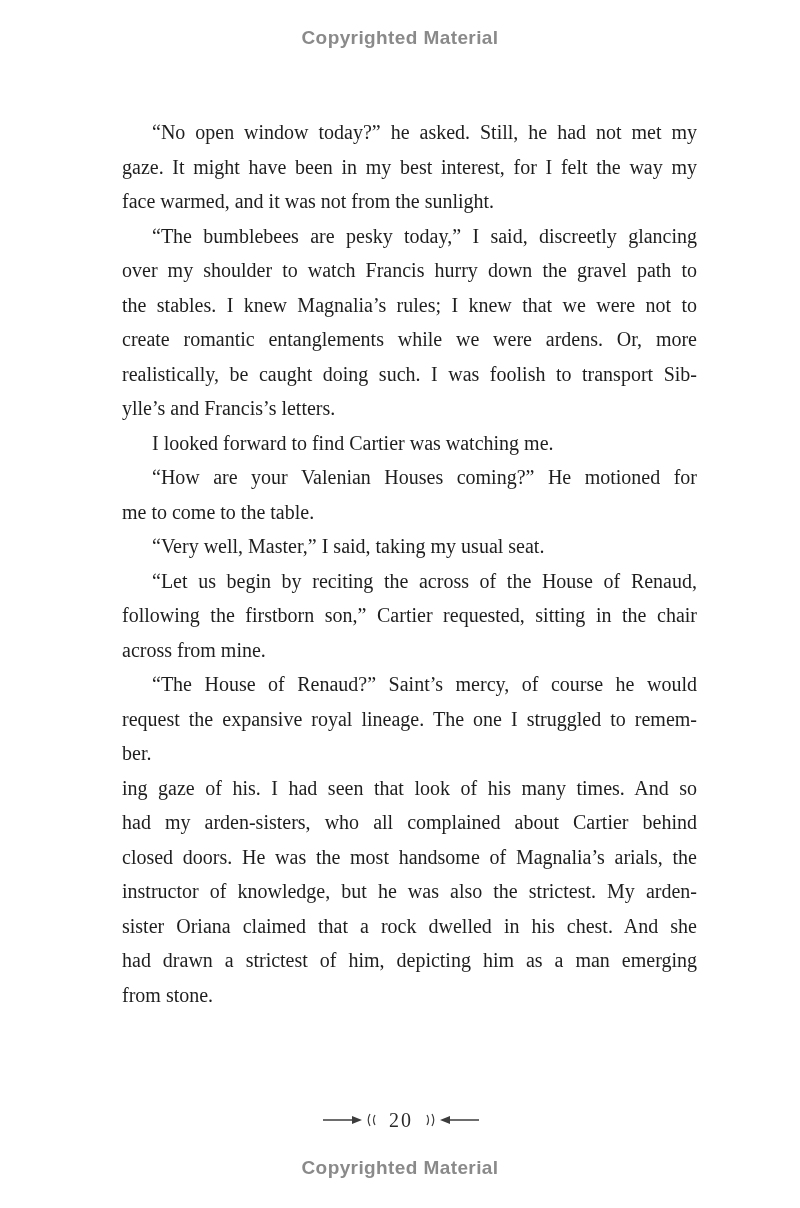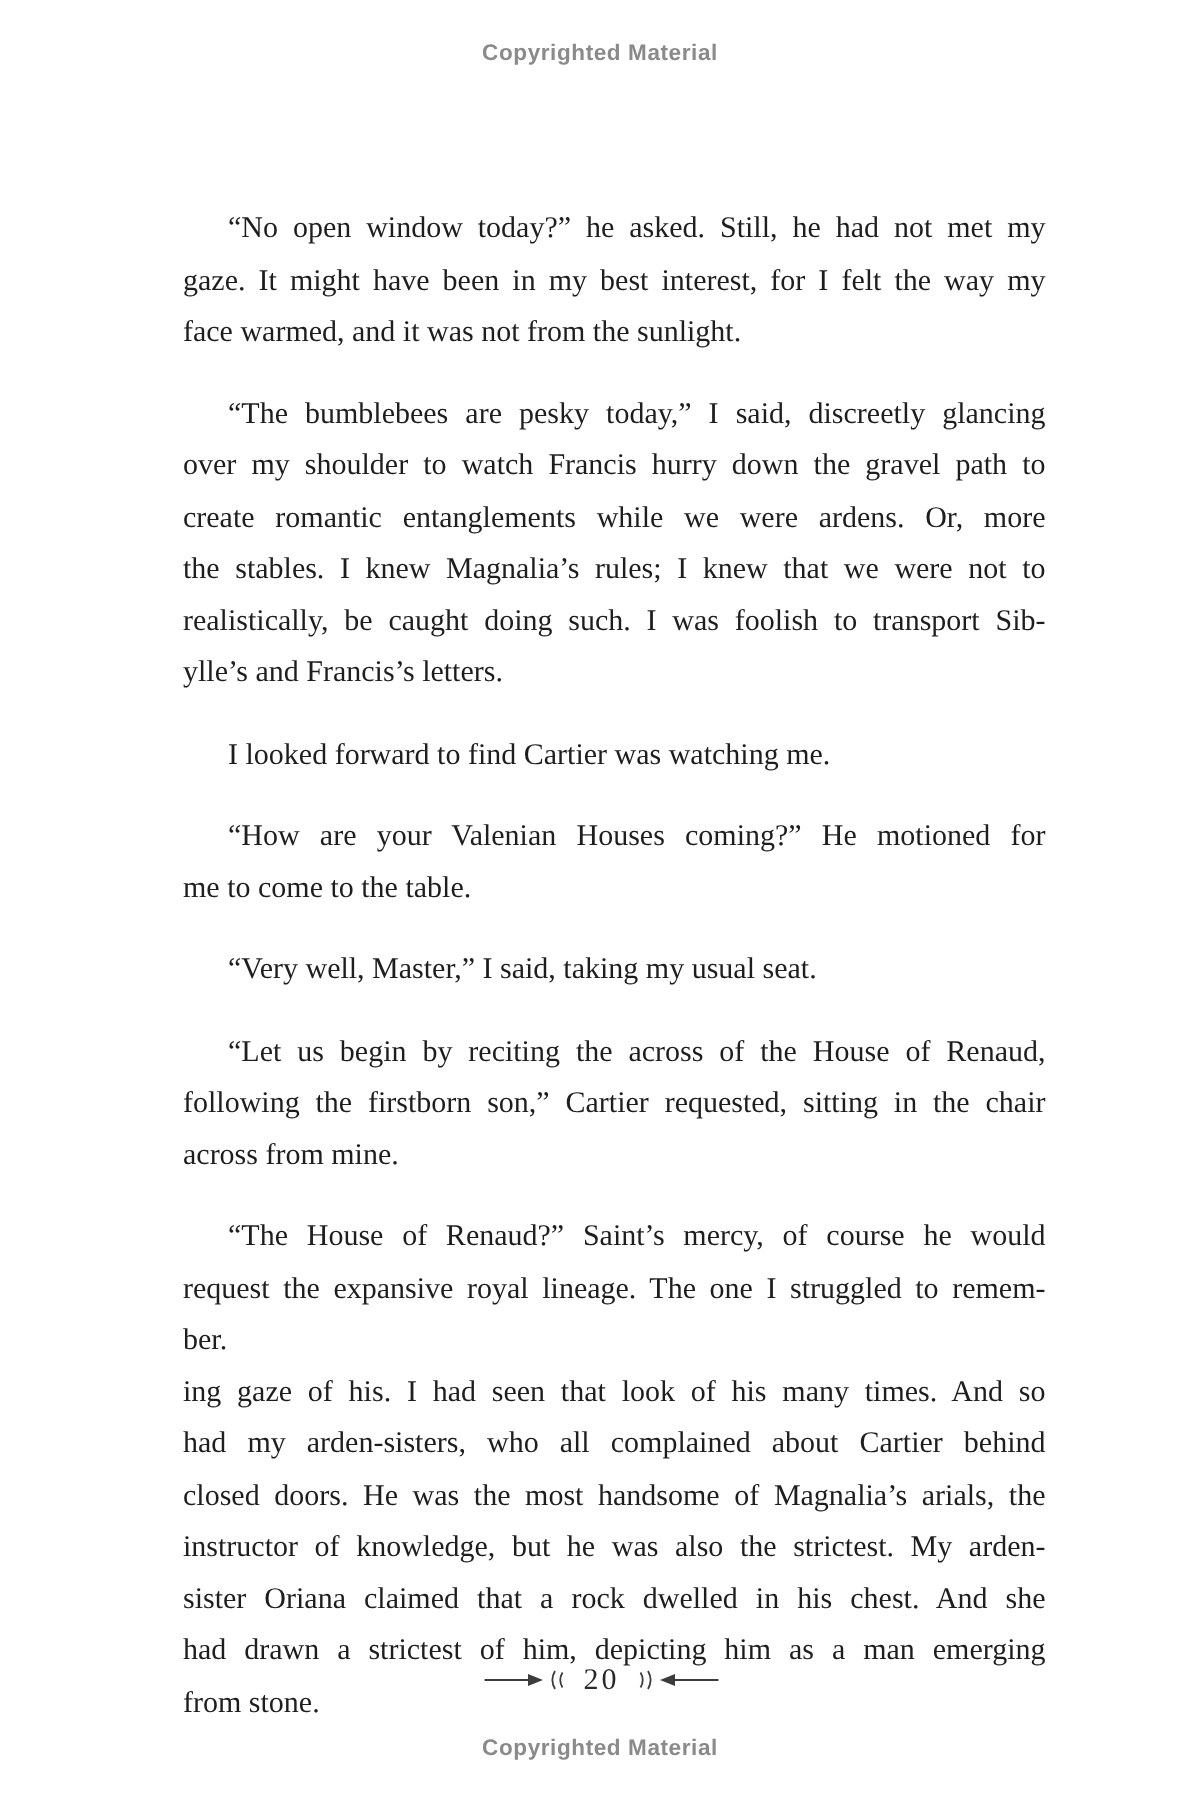--- a/index.html
+++ b/index.html
@@ -10,21 +10,21 @@
     background: #ffffff;
     overflow: hidden;
     font-family: "Liberation Serif", "DejaVu Serif", serif;
   }
   .copyright {
     position: absolute;
     left: 0;
     width: 100%;
     text-align: center;
     font-family: "Liberation Sans", "DejaVu Sans", sans-serif;
-    font-size: 15px;
+    font-size: 19px;
     font-weight: bold;
     letter-spacing: 0.4px;
     color: #8a8a8a;
   }
   .copyright.top { top: 27px; }
   .copyright.bottom { top: 1157px; }
   .bodytext {
     position: absolute;
     left: 122px;
     top: 115px;
@@ -32,21 +32,21 @@
     font-size: 20px;
     line-height: 34.5px;
     color: #1e1e1e;
   }
   .line {
     text-align: justify;
     text-align-last: justify;
     height: 34.5px;
     overflow: visible;
   }
-  .line.first { text-indent: 30px; margin-top: 20px; }
+  .line.first { text-indent: 30px; }
   .line.plast { text-align-last: left; }
   .folio-row {
     position: absolute;
     top: 1104px;
     left: 1px;
     width: 100%;
     height: 32px;
     display: flex;
     align-items: center;
     justify-content: center;
@@ -65,22 +65,22 @@
 <div class="page">
 
   <div class="copyright top">Copyrighted Material</div>
 
   <div class="bodytext">
       <div class="line first">“No open window today?” he asked. Still, he had not met my</div>
       <div class="line">gaze. It might have been in my best interest, for I felt the way my</div>
       <div class="line plast">face warmed, and it was not from the sunlight.</div>
       <div class="line first">“The bumblebees are pesky today,” I said, discreetly glancing</div>
       <div class="line">over my shoulder to watch Francis hurry down the gravel path to</div>
+      <div class="line">the stables. I knew Magnalia’s rules; I knew that we were not to</div>
       <div class="line">create romantic entanglements while we were ardens. Or, more</div>
-      <div class="line">the stables. I knew Magnalia’s rules; I knew that we were not to</div>
       <div class="line">realistically, be caught doing such. I was foolish to transport Sib-</div>
       <div class="line plast">ylle’s and Francis’s letters.</div>
       <div class="line first plast">I looked forward to find Cartier was watching me.</div>
       <div class="line first">“How are your Valenian Houses coming?” He motioned for</div>
       <div class="line plast">me to come to the table.</div>
       <div class="line first plast">“Very well, Master,” I said, taking my usual seat.</div>
       <div class="line first">“Let us begin by reciting the across of the House of Renaud,</div>
       <div class="line">following the firstborn son,” Cartier requested, sitting in the chair</div>
       <div class="line plast">across from mine.</div>
       <div class="line first">“The House of Renaud?” Saint’s mercy, of course he would</div>

